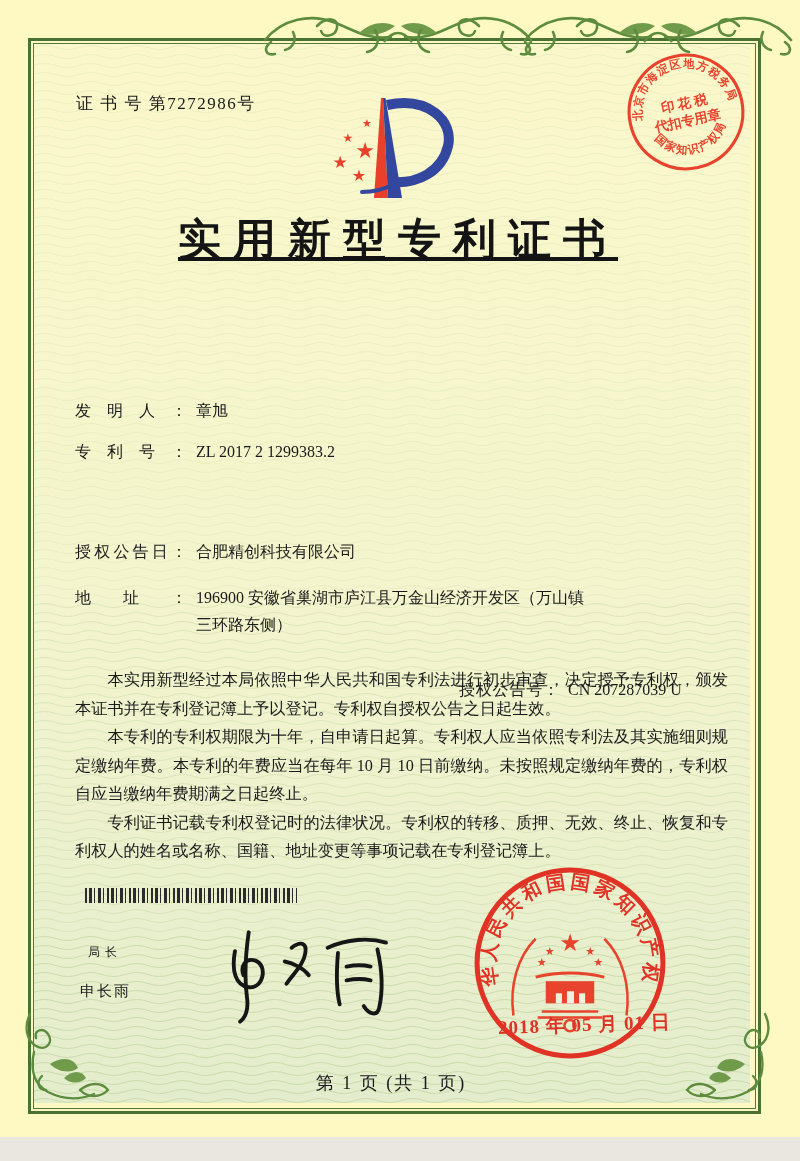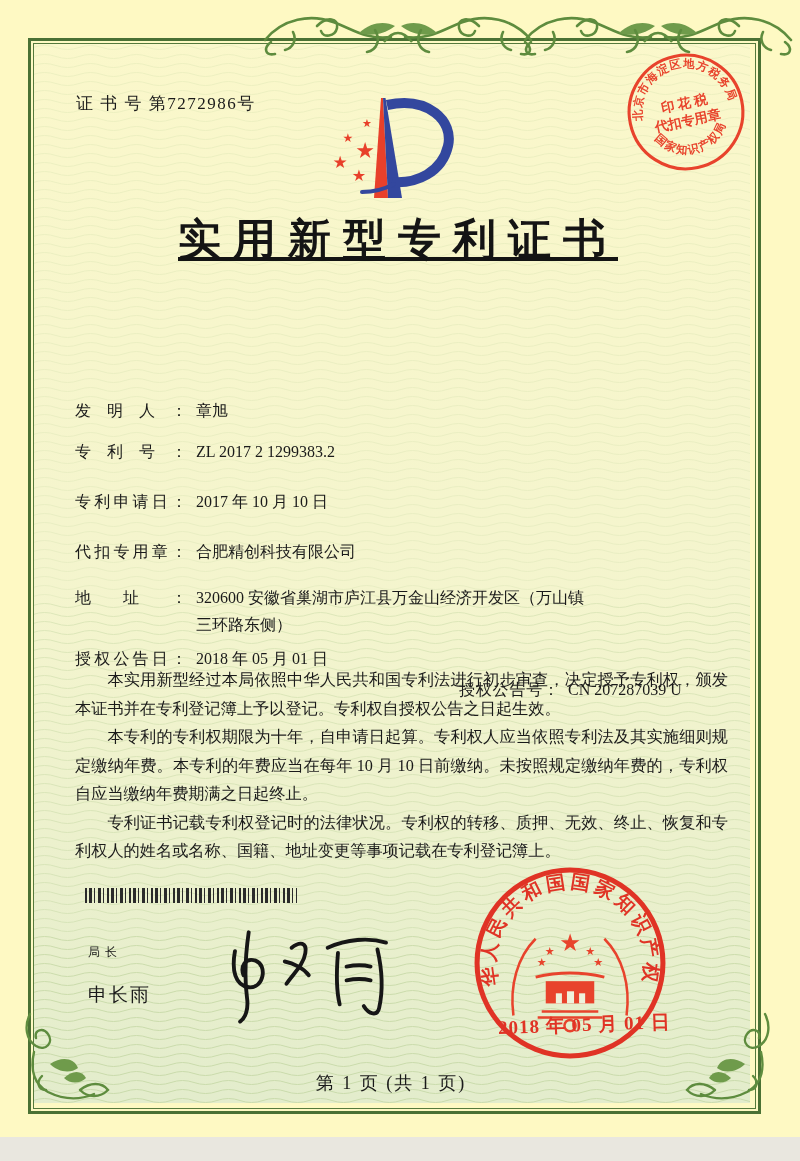--- a/index.html
+++ b/index.html
@@ -25,21 +25,21 @@
   .frow.grant .flabel{width:100px;}
   .paras{position:absolute;left:75px;top:666px;width:653px;font-size:16.2px;line-height:28.5px;text-align:justify;}
   .paras p{margin:0;text-indent:2em;}
   .barcode{position:absolute;left:85px;top:888px;width:212px;height:15px;
      background:repeating-linear-gradient(90deg,
        #2b2b2b 0 2px,rgba(0,0,0,0) 2px 4px,#2b2b2b 4px 7px,rgba(0,0,0,0) 7px 9px,
        #2b2b2b 9px 10px,rgba(0,0,0,0) 10px 13px,#2b2b2b 13px 16px,rgba(0,0,0,0) 16px 18px,
        #2b2b2b 18px 19px,rgba(0,0,0,0) 19px 22px);}
   .officer-title{position:absolute;left:88px;top:944px;font-size:12px;letter-spacing:5px;
      font-family:"Liberation Sans","DejaVu Sans",sans-serif;}
-  .officer-name{position:absolute;left:88px;top:982px;font-size:19px;letter-spacing:2px;
+  .officer-name{position:absolute;left:80px;top:982px;font-size:15px;letter-spacing:2px;
      font-family:Liberation Mono, monospace;}
   .signature{position:absolute;left:208px;top:922px;width:205px;height:103px;}
   .seal{position:absolute;left:471px;top:864px;width:198px;height:198px;}
   .seal-date{position:absolute;left:498px;top:1012px;font-size:19px;font-weight:700;color:#e03325;
      letter-spacing:1px;transform:rotate(-2deg);white-space:nowrap;}
   .footer{position:absolute;left:0;top:1071px;width:782px;text-align:center;font-size:18px;letter-spacing:2px;}
 </style>
 </head>
 <body>
 
@@ -135,36 +135,28 @@
   <div class="title">实用新型专利证书</div>
 
   <div class="frow" style="top:388px;margin-top:9px;">
     <span class="flabel">发明人：</span>
     <span class="fvalue">章旭</span>
   </div>
   <div class="frow" style="top:438px;">
     <span class="flabel">专利号：</span>
     <span class="fvalue">ZL 2017 2 1299383.2</span>
   </div>
-  <div class="frow" style="top:488px;">
-    <span class="flabel">专利申请日：</span>
-    <span class="fvalue">2017 年 10 月 10 日</span>
-  </div>
   <div class="frow" style="top:538px;">
-    <span class="flabel">代扣专用章：</span>
+    <span class="flabel">授权公告日：</span>
     <span class="fvalue">合肥精创科技有限公司</span>
   </div>
   <div class="frow" style="top:584px;">
     <span class="flabel">地址：</span>
-    <span class="fvalue">320600 安徽省巢湖市庐江县万金山经济开发区（万山镇
+    <span class="fvalue">196900 安徽省巢湖市庐江县万金山经济开发区（万山镇
 三环路东侧）</span>
-  </div>
-  <div class="frow" style="top:645px;">
-    <span class="flabel">授权公告日：</span>
-    <span class="fvalue">2018 年 05 月 01 日</span>
   </div>
   <div class="frow grant" style="top:676px;">
     <span class="flabel">授权公告号：</span>
     <span class="fvalue">CN 207287039 U</span>
   </div>
 
   <div class="paras">
     <p>本实用新型经过本局依照中华人民共和国专利法进行初步审查，决定授予专利权，颁发本证书并在专利登记簿上予以登记。专利权自授权公告之日起生效。</p>
     <p>本专利的专利权期限为十年，自申请日起算。专利权人应当依照专利法及其实施细则规定缴纳年费。本专利的年费应当在每年 10 月 10 日前缴纳。未按照规定缴纳年费的，专利权自应当缴纳年费期满之日起终止。</p>
     <p>专利证书记载专利权登记时的法律状况。专利权的转移、质押、无效、终止、恢复和专利权人的姓名或名称、国籍、地址变更等事项记载在专利登记簿上。</p>

